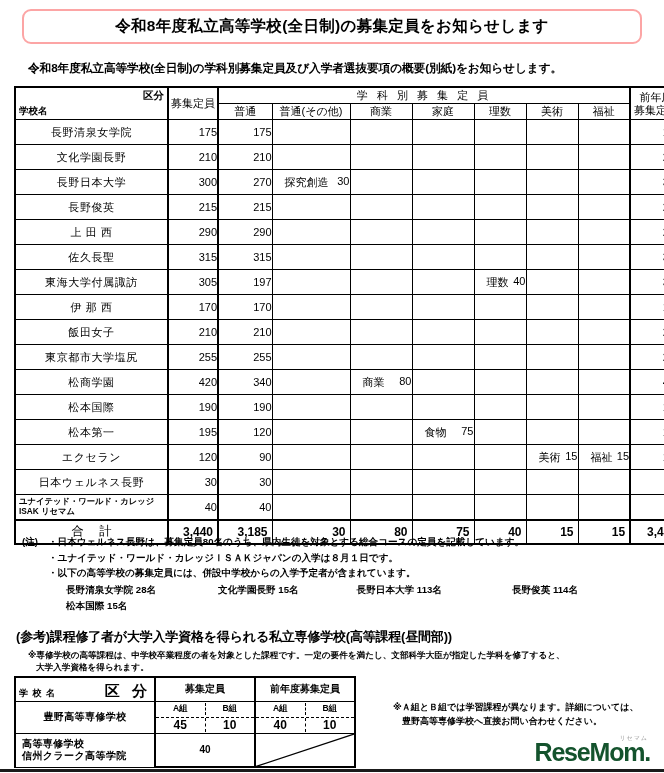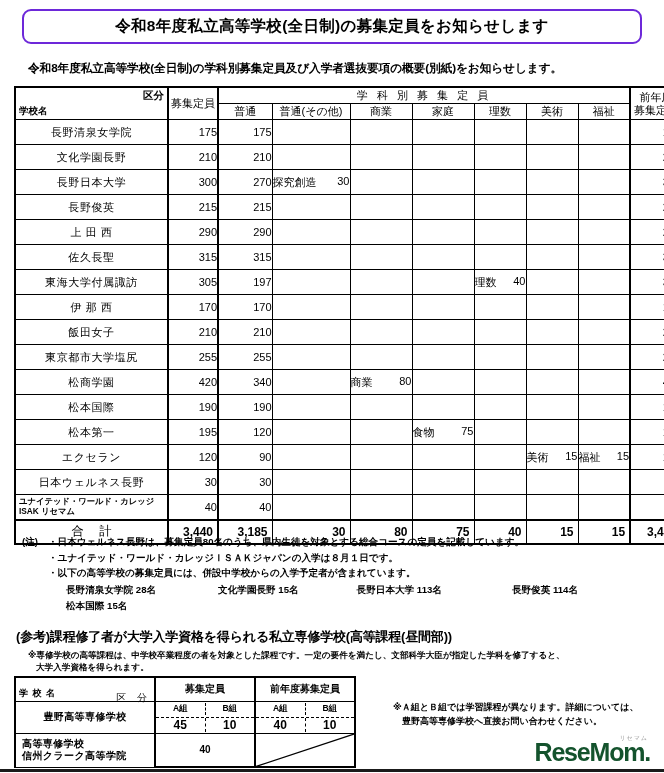--- a/index.html
+++ b/index.html
@@ -23,21 +23,21 @@
     padding: 0;
   }
 
   
   .title-banner {
     position: absolute;
     left: 22px;
     top: 9px;
     width: 620px;
     height: 35px;
-    border: 2px solid #6d28d9;
+    border: 2px solid #fca5a5;
     border-radius: 9px;
     display: flex;
     align-items: center;
     justify-content: center;
     box-sizing: border-box;
   }
   .title-banner .title-text {
     font-size: 15.5px;
     font-weight: bold;
     letter-spacing: 0.3px;
@@ -141,21 +141,21 @@
     font-size: 12px;
     font-weight: bold;
     padding-right: 4px;
   }
   td.subj {
     font-size: 9.5px;
     font-weight: bold;
     padding: 0 4px;
     position: relative;
   }
-  td.subj .nm { float: left; }
+  td.subj .nm { float: left; padding-left: 12px; }
   td.subj .vl { float: right; font-size: 11px; }
   tr.total-row { height: 24px; }
   tr.total-row td.school {
     letter-spacing: 6px;
     font-size: 12.3px;
     text-indent: 6px;
   }
   tr.total-row td.num-total {
     text-align: right;
     font-size: 12px;
@@ -226,23 +226,23 @@
     box-sizing: border-box;
     vertical-align: middle;
   }
   .ref-corner {
     position: relative;
     height: 24px;
   }
   .ref-corner .kubun {
     position: absolute;
     right: 3px;
-    top: 13px;
-    font-size: 10px;
-    font-weight: normal;
+    top: 4px;
+    font-size: 15px;
+    font-weight: bold;
     letter-spacing: 4px;
   }
   .ref-corner .gakko {
     position: absolute;
     left: 3px;
     bottom: 1px;
     font-size: 9px;
     font-weight: bold;
     letter-spacing: 1px;
   }

